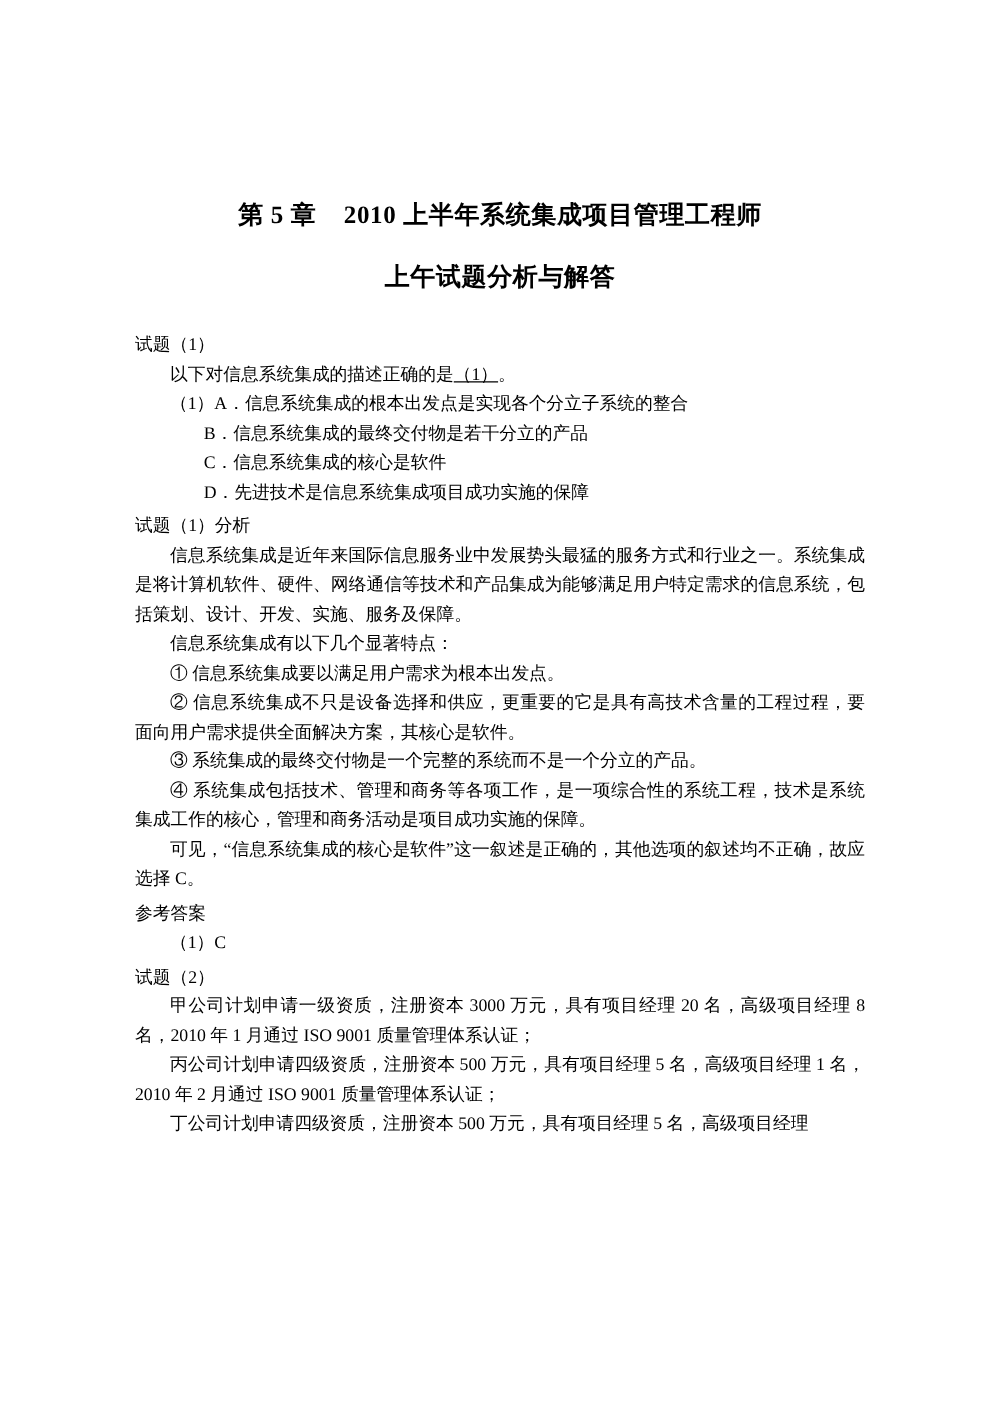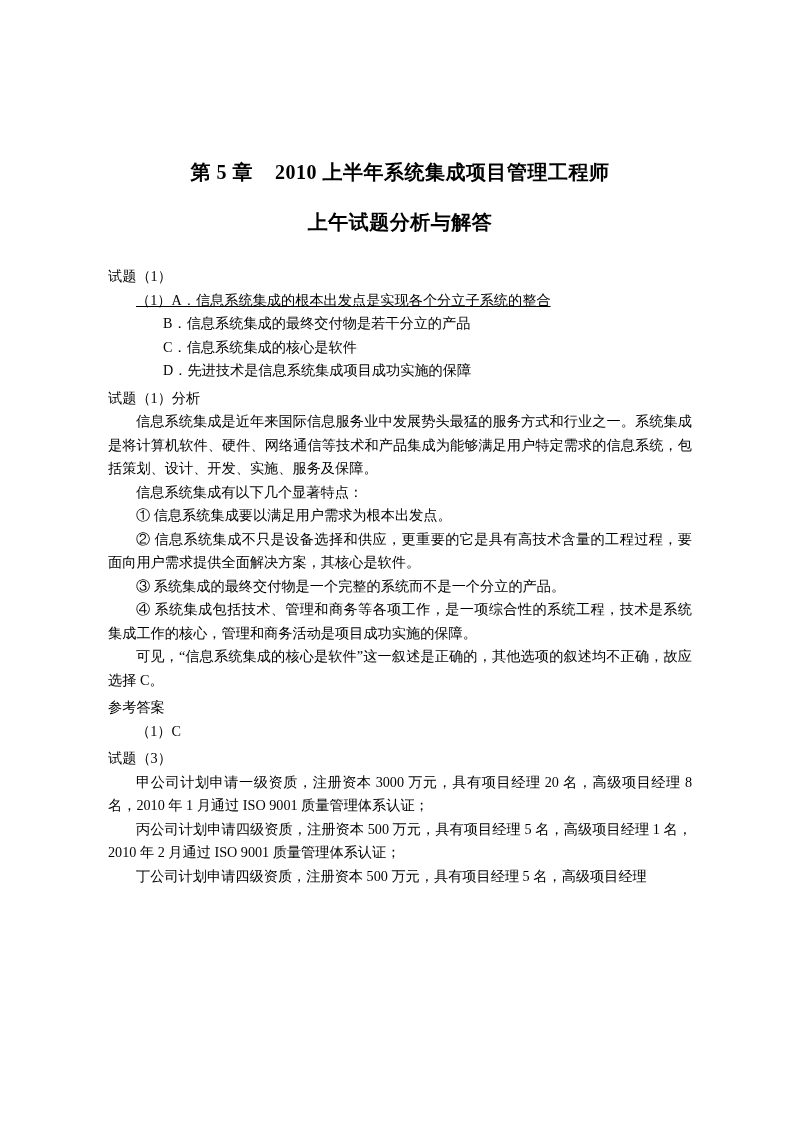--- a/index.html
+++ b/index.html
@@ -49,21 +49,20 @@
   }
   p {
     margin: 0;
   }
   .indent1 {
     text-indent: 28px;
   }
   .indent-opt {
     padding-left: 28px;
     text-indent: 0;
-    text-decoration: underline;
   }
   .indent-opt-sub {
     padding-left: 55px;
     text-indent: 0;
   }
   .underline-blank {
     text-decoration: underline;
   }
 </style>
 </head>
@@ -72,36 +71,37 @@
 <div class="page">
 
   <h1 class="chapter-title">
     <span class="title-line-1">第 5 章    2010 上半年系统集成项目管理工程师</span>
     <span class="title-line-2">上午试题分析与解答</span>
   </h1>
 
   <div class="body-block">
 
     <p class="label">试题（1）</p>
+    <p class="indent1"><span>以下对信息系统集成的描述正确的是</span><span class="underline-blank">（1）</span><span>。</span></p>
     <p class="indent-opt">（1）A．信息系统集成的根本出发点是实现各个分立子系统的整合</p>
     <p class="indent-opt-sub">B．信息系统集成的最终交付物是若干分立的产品</p>
     <p class="indent-opt-sub">C．信息系统集成的核心是软件</p>
     <p class="indent-opt-sub">D．先进技术是信息系统集成项目成功实施的保障</p>
 
     <p class="label">试题（1）分析</p>
     <p class="indent1">信息系统集成是近年来国际信息服务业中发展势头最猛的服务方式和行业之一。系统集成是将计算机软件、硬件、网络通信等技术和产品集成为能够满足用户特定需求的信息系统，包括策划、设计、开发、实施、服务及保障。</p>
     <p class="indent1">信息系统集成有以下几个显著特点：</p>
     <p class="indent1">① 信息系统集成要以满足用户需求为根本出发点。</p>
     <p class="indent1">② 信息系统集成不只是设备选择和供应，更重要的它是具有高技术含量的工程过程，要面向用户需求提供全面解决方案，其核心是软件。</p>
     <p class="indent1">③ 系统集成的最终交付物是一个完整的系统而不是一个分立的产品。</p>
     <p class="indent1">④ 系统集成包括技术、管理和商务等各项工作，是一项综合性的系统工程，技术是系统集成工作的核心，管理和商务活动是项目成功实施的保障。</p>
     <p class="indent1">可见，“信息系统集成的核心是软件”这一叙述是正确的，其他选项的叙述均不正确，故应选择 C。</p>
 
     <p class="label">参考答案</p>
     <p class="indent1">（1）C</p>
 
-    <p class="label">试题（3）</p>
+    <p class="label">试题（2）</p>
     <p class="indent1">甲公司计划申请一级资质，注册资本 3000 万元，具有项目经理 20 名，高级项目经理 8 名，2010 年 1 月通过 ISO 9001 质量管理体系认证；</p>
     <p class="indent1">丙公司计划申请四级资质，注册资本 500 万元，具有项目经理 5 名，高级项目经理 1 名，2010 年 2 月通过 ISO 9001 质量管理体系认证；</p>
     <p class="indent1">丁公司计划申请四级资质，注册资本 500 万元，具有项目经理 5 名，高级项目经理</p>
 
   </div>
 </div>
 
 </body></html>

